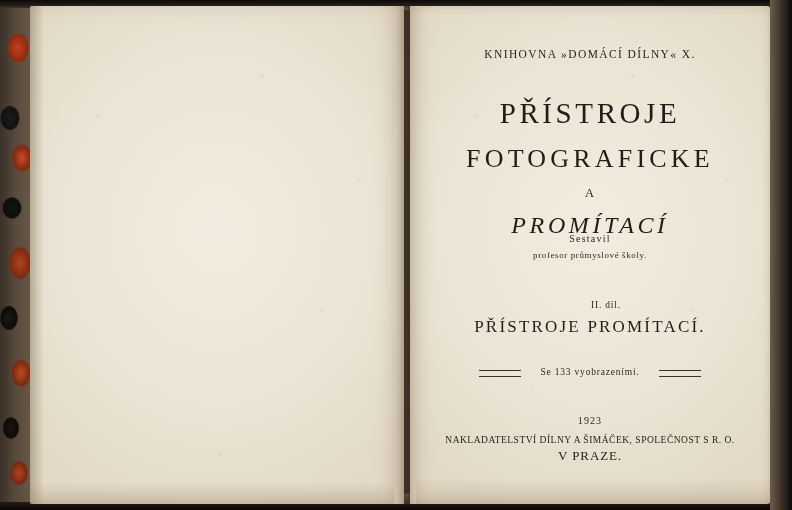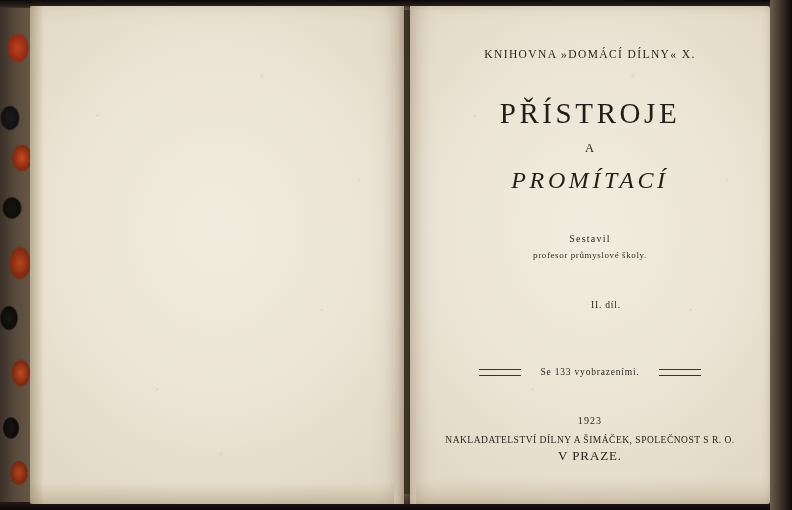--- a/index.html
+++ b/index.html
@@ -235,21 +235,21 @@
     letter-spacing: 2.2px;
     margin-top: 7px;
     color: #231d17;
   }
 
   .illus-row {
     position: absolute;
     left: 0; right: 0;
     top: 361px;
     display: flex;
-    align-items: center;
+    align-items: flex-end;
     justify-content: center;
     gap: 19px;
   }
   .illus-row .rule {
     width: 42px;
     height: 5px;
     border-top: 1px solid #3a3127;
     border-bottom: 1px solid #3a3127;
   }
   .illus-row .illus-text {
@@ -304,31 +304,33 @@
 
     <div class="page page-right">
       <div class="foxing"></div>
 
       <div class="title-content">
 
         <div class="series-line">KNIHOVNA »DOMÁCÍ DÍLNY« X.</div>
 
         <div class="title-main">
           <div class="l1">PŘÍSTROJE</div>
+          <div class="l2">FOTOGRAFICKE</div>
           <div class="l3">A</div>
           <div class="l4">PROMÍTACÍ</div>
         </div>
 
         <div class="author-block">
           <div class="compiled">Sestavil</div>
           <div class="affiliation">profesor průmyslové školy.</div>
         </div>
 
         <div class="volume-block">
           <div class="vol">II. díl.</div>
+          <div class="vol-title">PŘÍSTROJE PROMÍTACÍ.</div>
         </div>
 
         <div class="illus-row">
           <span class="rule"></span>
           <span class="illus-text">Se 133 vyobrazeními.</span>
           <span class="rule"></span>
         </div>
 
         <div class="imprint">
           <div class="year">1923</div>

